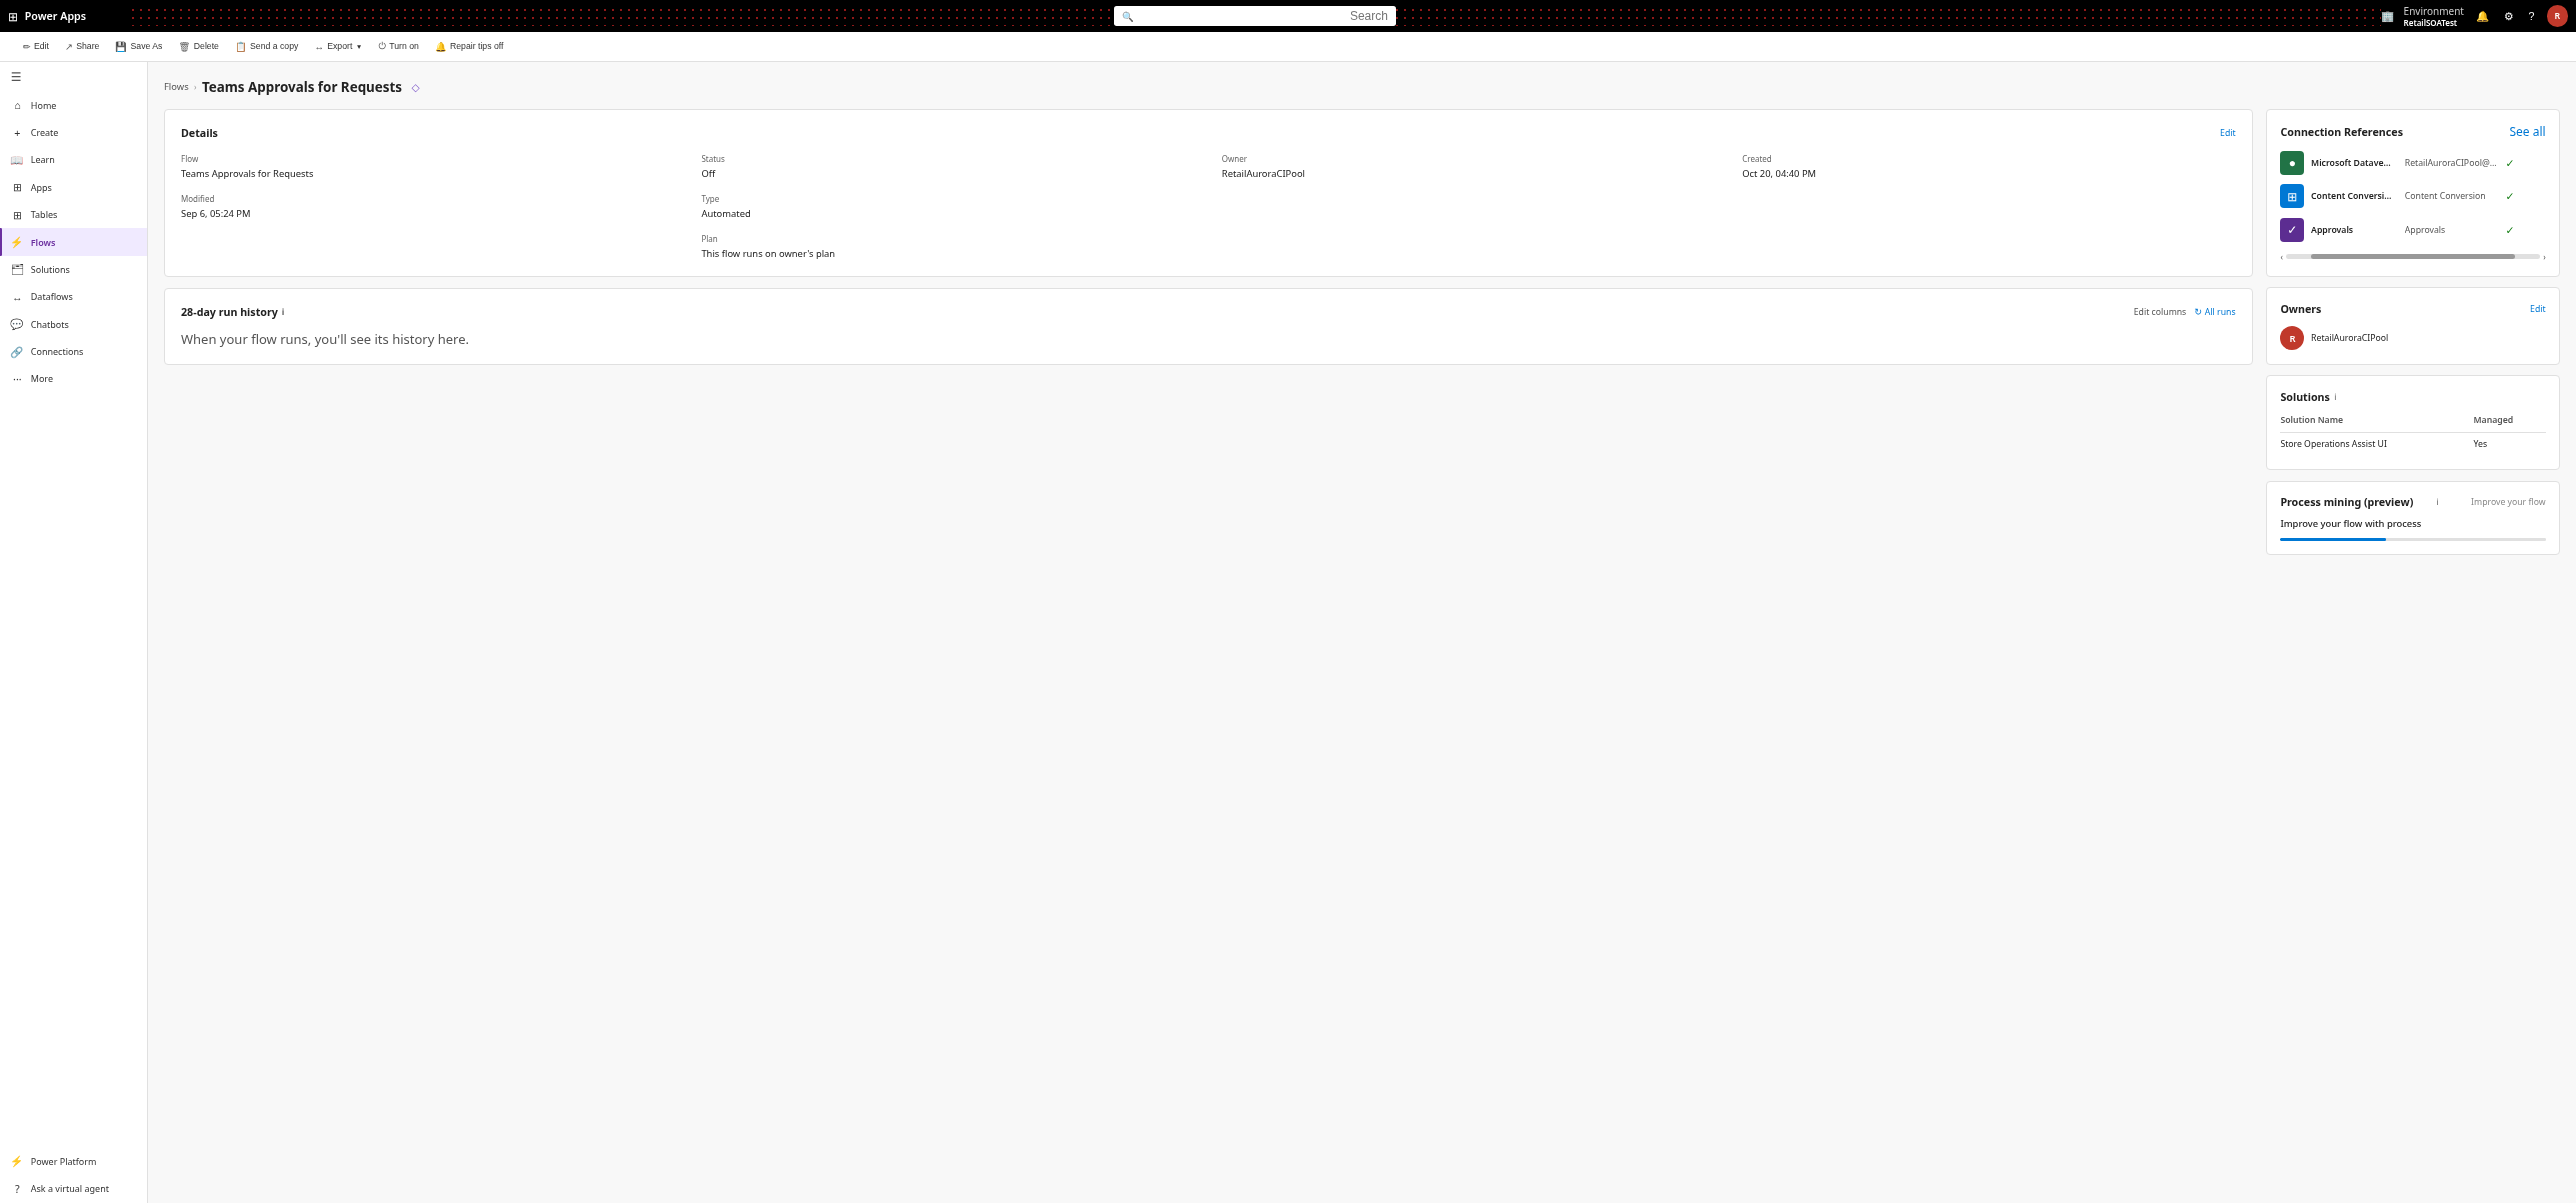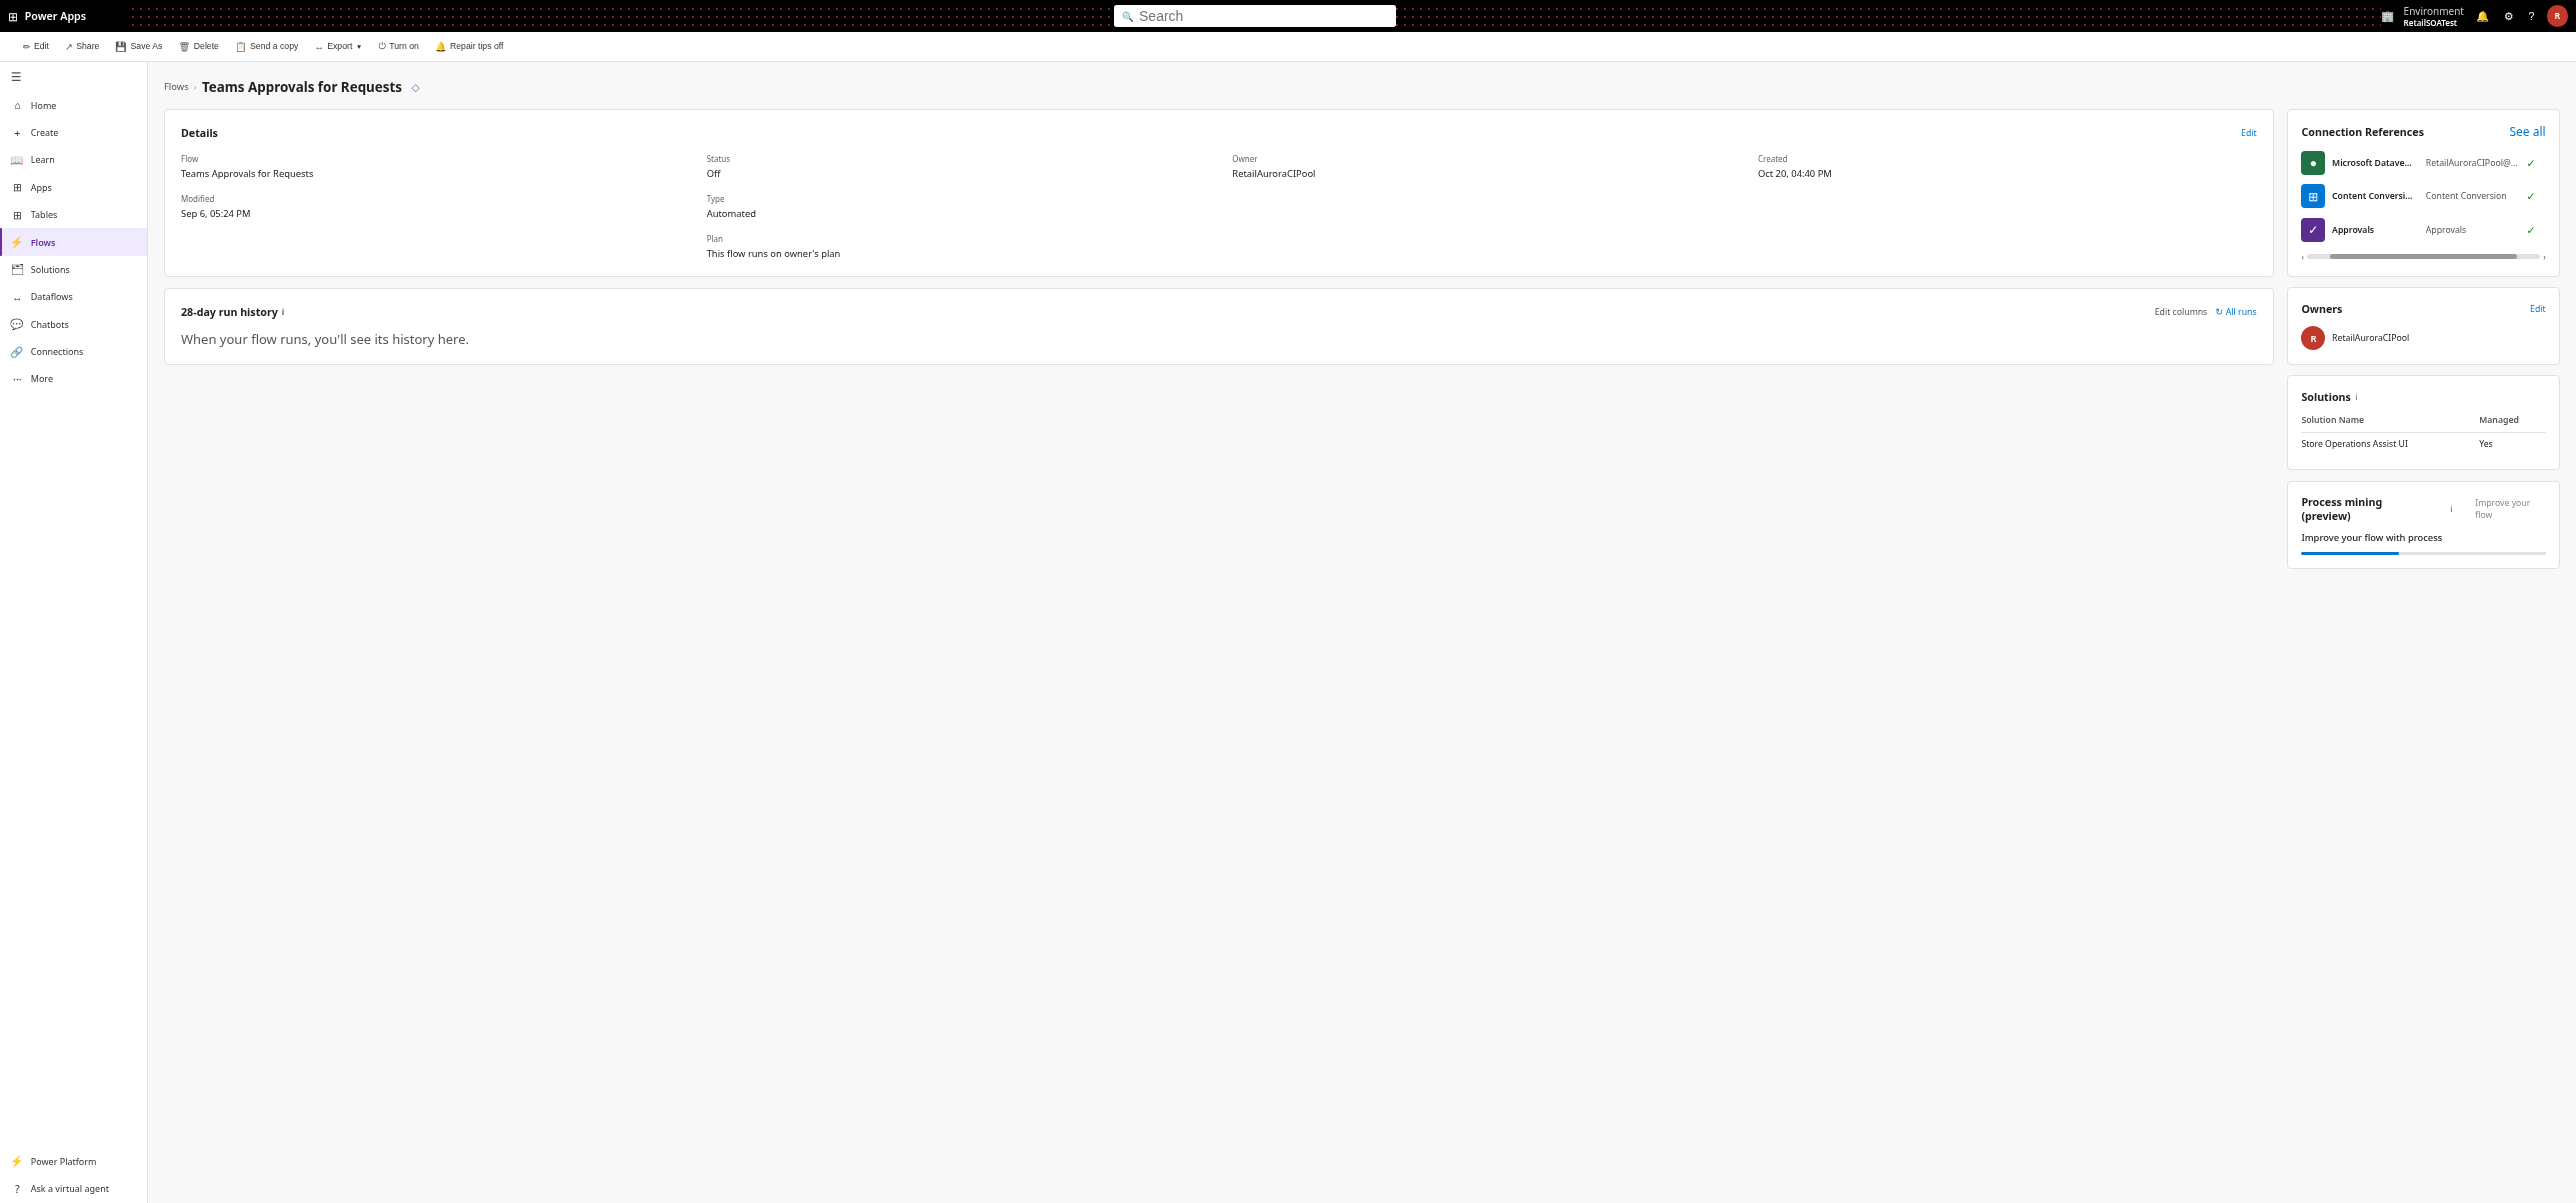--- a/index.html
+++ b/index.html
@@ -53,23 +53,24 @@
       border-radius: 2.7px;
       padding: 2.7px 8px;
       gap: 5.4px;
       width: 282px;
       position: relative;
       z-index: 1;
     }
     .search-bar input {
       border: none;
       outline: none;
-      font-size: 14px;
+      font-size: 12px;
       width: 100%;
       color: #333;
+      text-align: right;
     }
     .search-icon-sym { color: #666; font-size: 9.4px; }
     .top-nav-right {
       display: flex;
       align-items: center;
       gap: 9.4px;
       min-width: 148px;
       justify-content: flex-end;
     }
     .env-label {
@@ -210,21 +211,21 @@
     }
     .main-card {
       flex: 1;
       background: #fff;
       border: 0.7px solid #e0e0e0;
       border-radius: 4px;
       padding: 16px;
       margin-bottom: 10.7px;
     }
     .side-panel {
-      width: 273px;
+      width: 294px;
       flex-shrink: 0;
       display: flex;
       flex-direction: column;
       gap: 10.7px;
     }
     .side-card {
       background: #fff;
       border: 0.7px solid #e0e0e0;
       border-radius: 4px;
       padding: 13.4px;

